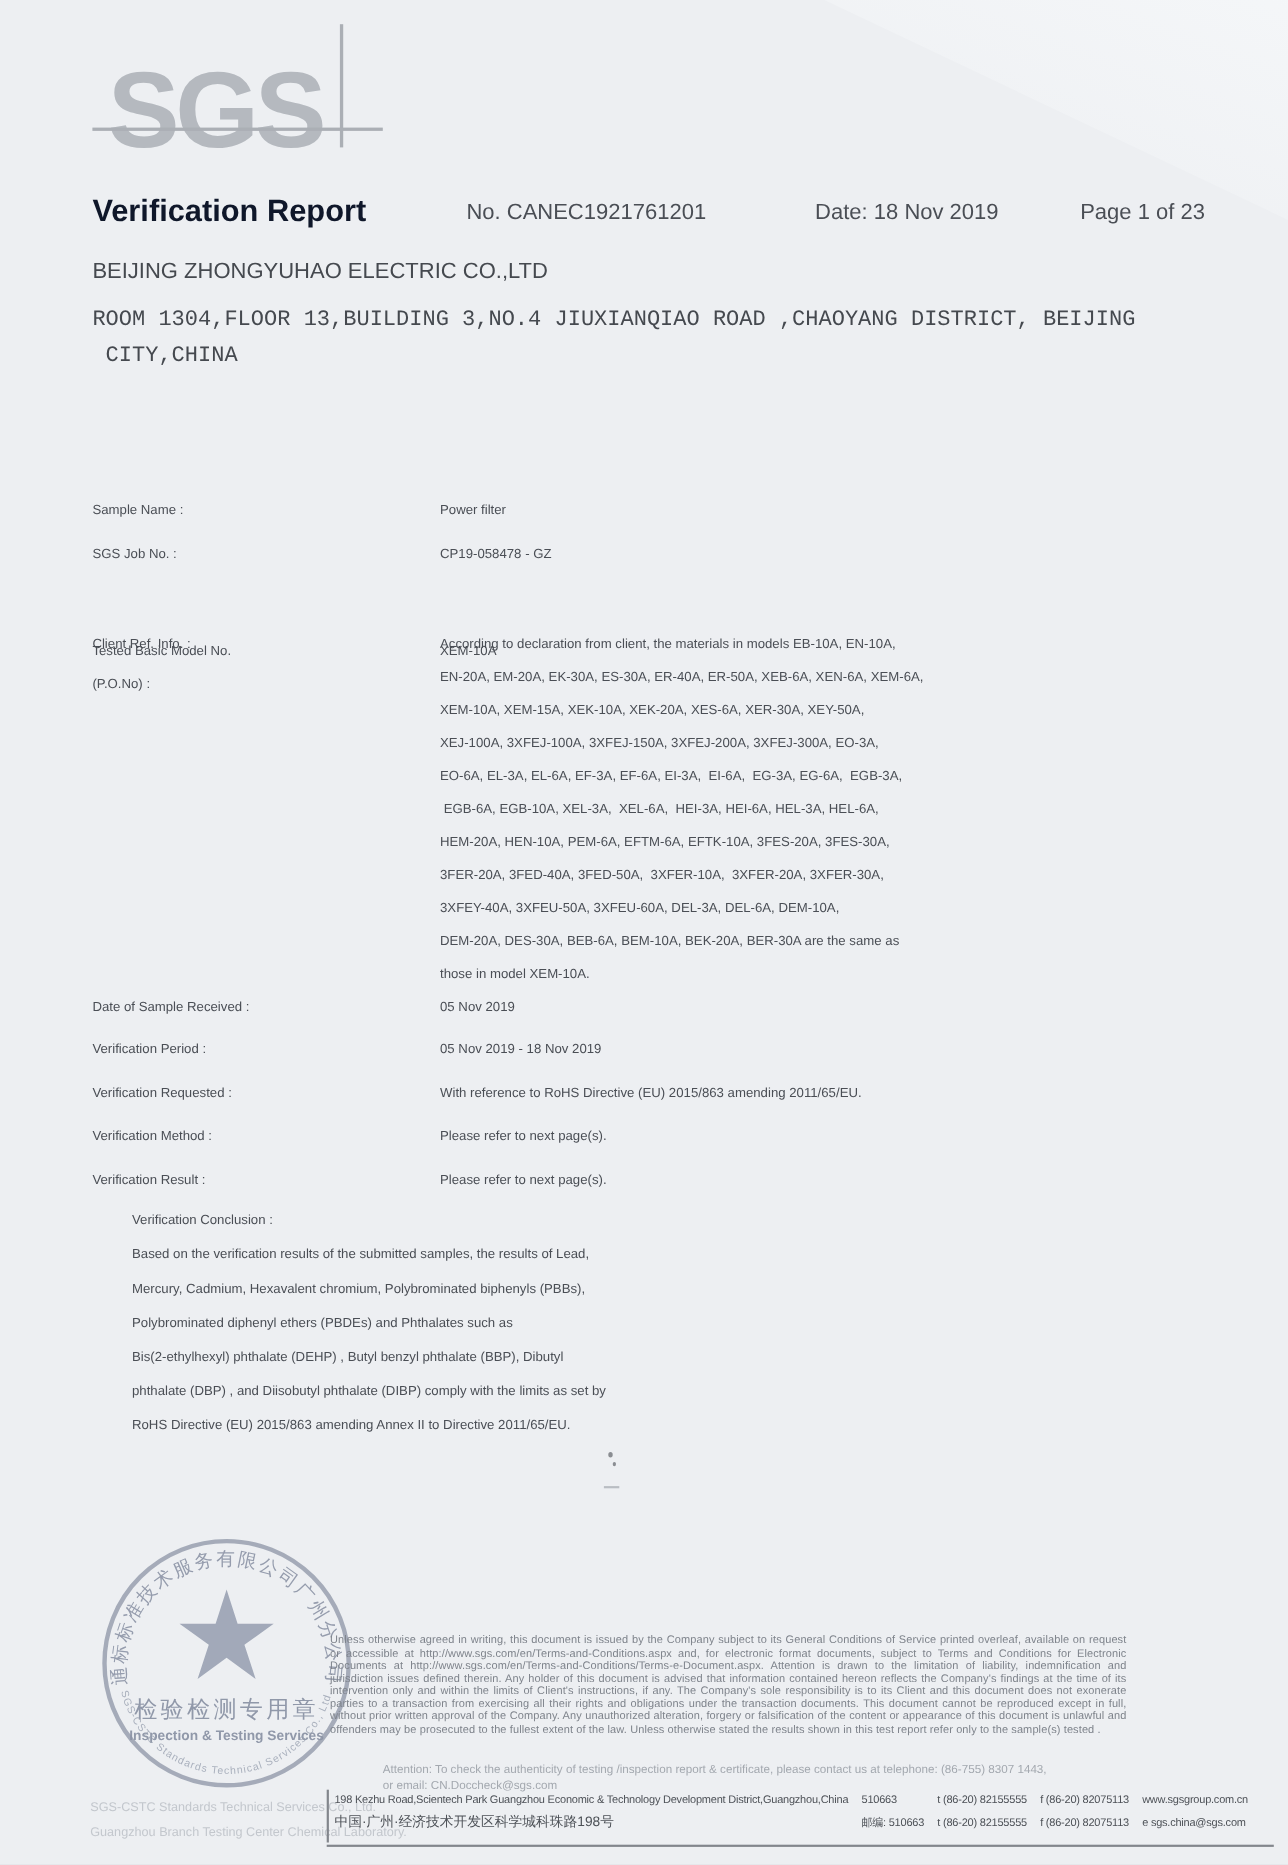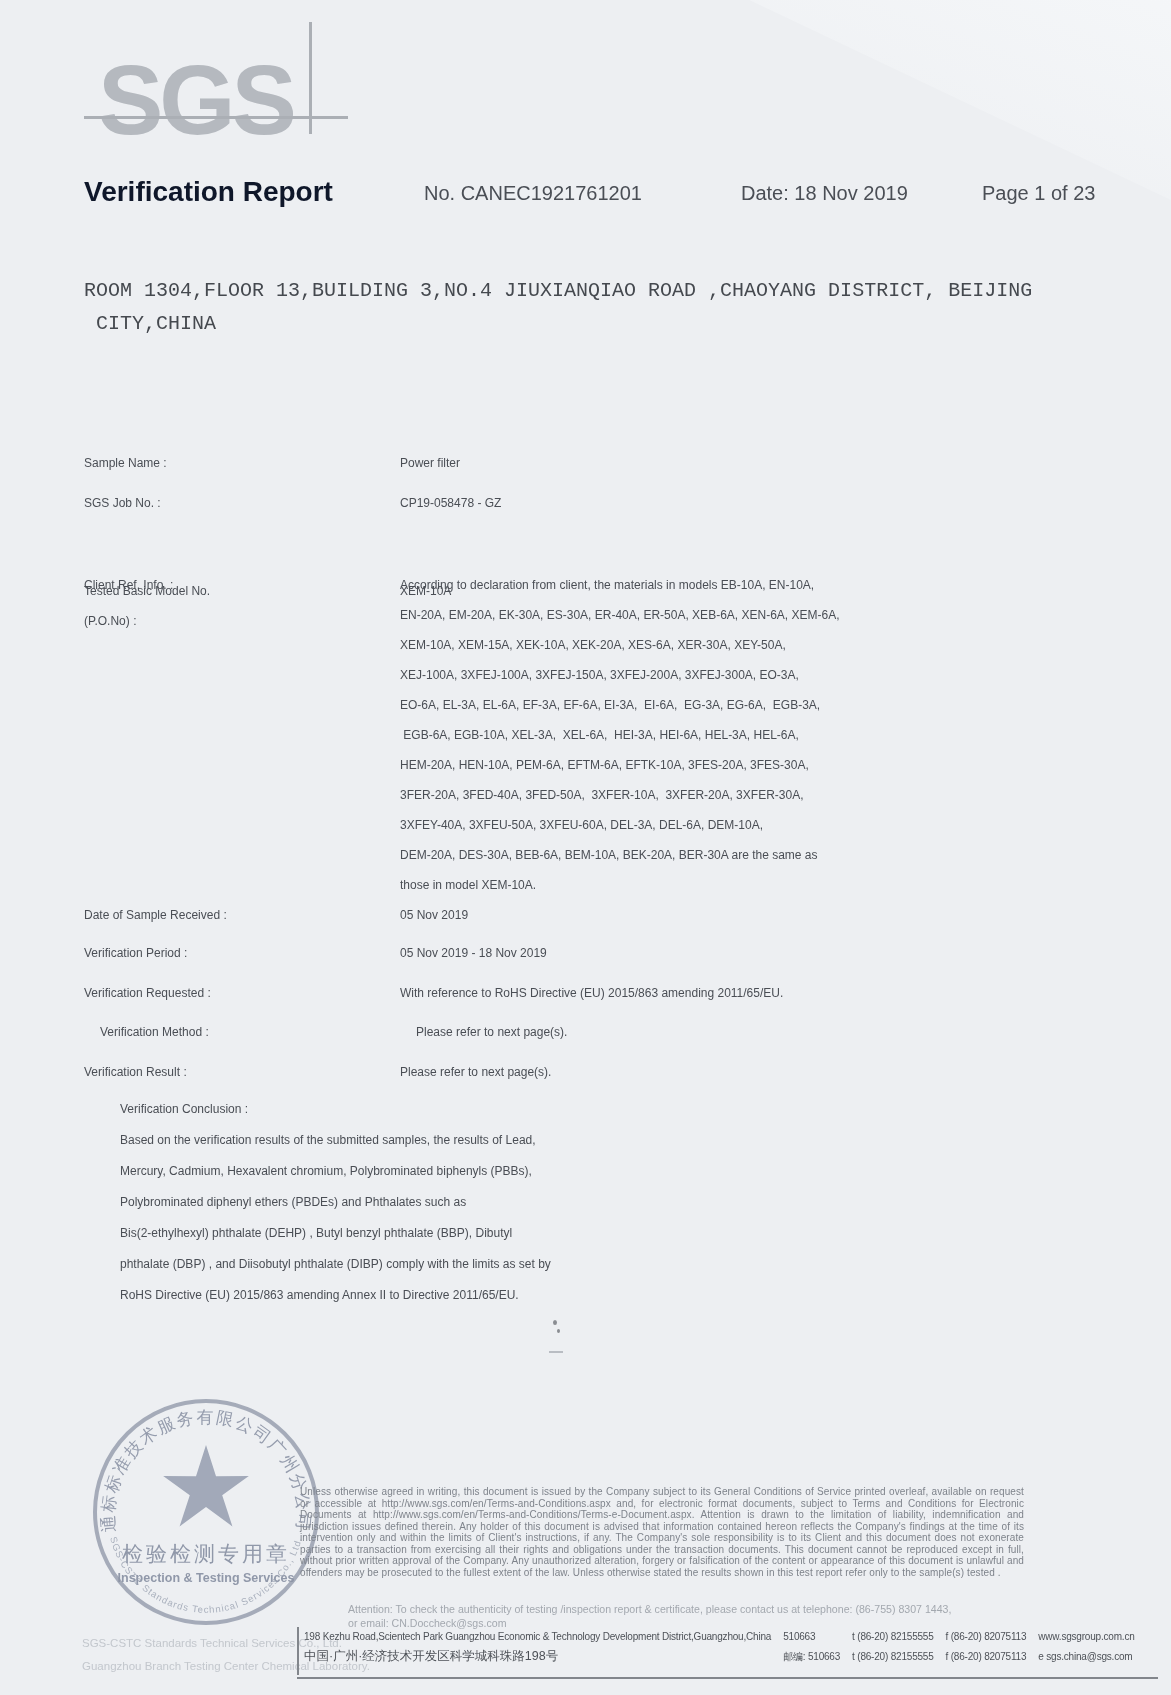--- a/index.html
+++ b/index.html
@@ -63,20 +63,21 @@
 
   <div class="abs logo-text">SGS</div>
   <div class="abs logo-hline"></div>
   <div class="abs logo-vline"></div>
 
   <div class="abs report-title">Verification Report</div>
   <div class="abs hdr" style="left:424px;">No. CANEC1921761201</div>
   <div class="abs hdr" style="left:741px;">Date: 18 Nov 2019</div>
   <div class="abs hdr" style="left:982px;">Page 1 of 23</div>
 
+  <div class="abs client-name">BEIJING ZHONGYUHAO ELECTRIC CO.,LTD</div>
   <div class="abs client-addr">ROOM 1304,FLOOR 13,BUILDING 3,NO.4 JIUXIANQIAO ROAD ,CHAOYANG DISTRICT, BEIJING
  CITY,CHINA</div>
 
   <div class="row" style="top:448px;">
     <span class="lbl">Sample Name :</span><span class="val">Power filter</span>
   </div>
   <div class="row" style="top:488px;">
     <span class="lbl">SGS Job No. :</span><span class="val">CP19-058478 - GZ</span>
   </div>
   <div class="row" style="top:532px;margin-top:44px;">
@@ -98,21 +99,21 @@
   </div>
   <div class="row" style="top:900px;">
     <span class="lbl">Date of Sample Received :</span><span class="val">05 Nov 2019</span>
   </div>
   <div class="row" style="top:938px;">
     <span class="lbl">Verification Period :</span><span class="val">05 Nov 2019 - 18 Nov 2019</span>
   </div>
   <div class="row" style="top:978px;">
     <span class="lbl">Verification Requested :</span><span class="val">With reference to RoHS Directive (EU) 2015/863 amending 2011/65/EU.</span>
   </div>
-  <div class="row" style="top:1017px;margin-left:16px;">
+  <div class="row" style="top:1017px;">
     <span class="lbl">Verification Method :</span><span class="val">Please refer to next page(s).</span>
   </div>
   <div class="row" style="top:1057px;">
     <span class="lbl">Verification Result :</span><span class="val">Please refer to next page(s).</span>
   </div>
   <div class="row lh31" style="top:1094px;margin-left:36px;">
     <span class="lbl">Verification Conclusion :</span><span class="val">Based on the verification results of the submitted samples, the results of Lead,
 Mercury, Cadmium, Hexavalent chromium, Polybrominated biphenyls (PBBs),
 Polybrominated diphenyl ethers (PBDEs) and Phthalates such as
 Bis(2-ethylhexyl) phthalate (DEHP) , Butyl benzyl phthalate (BBP), Dibutyl

